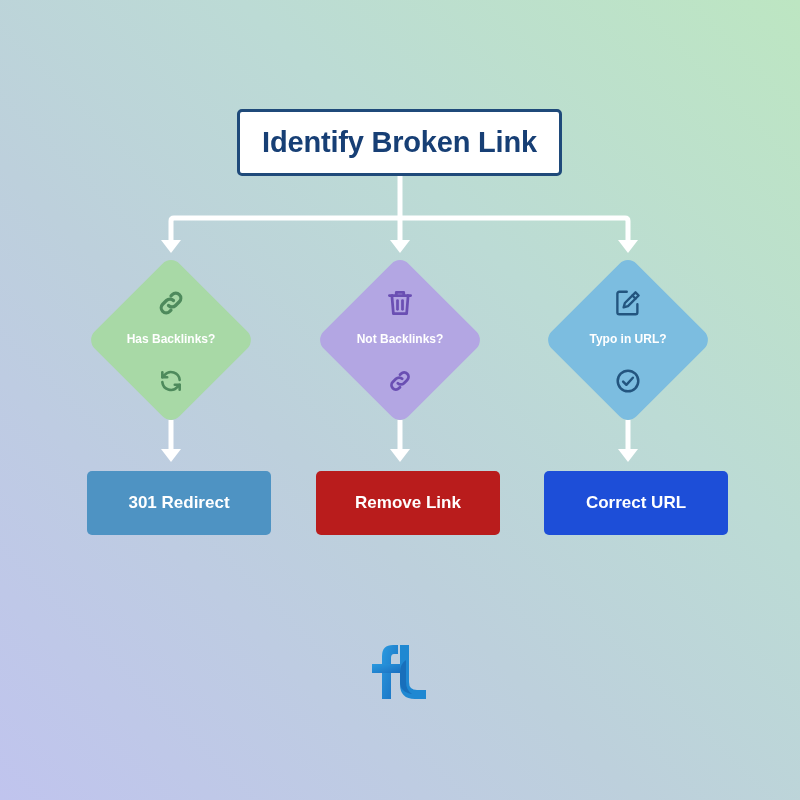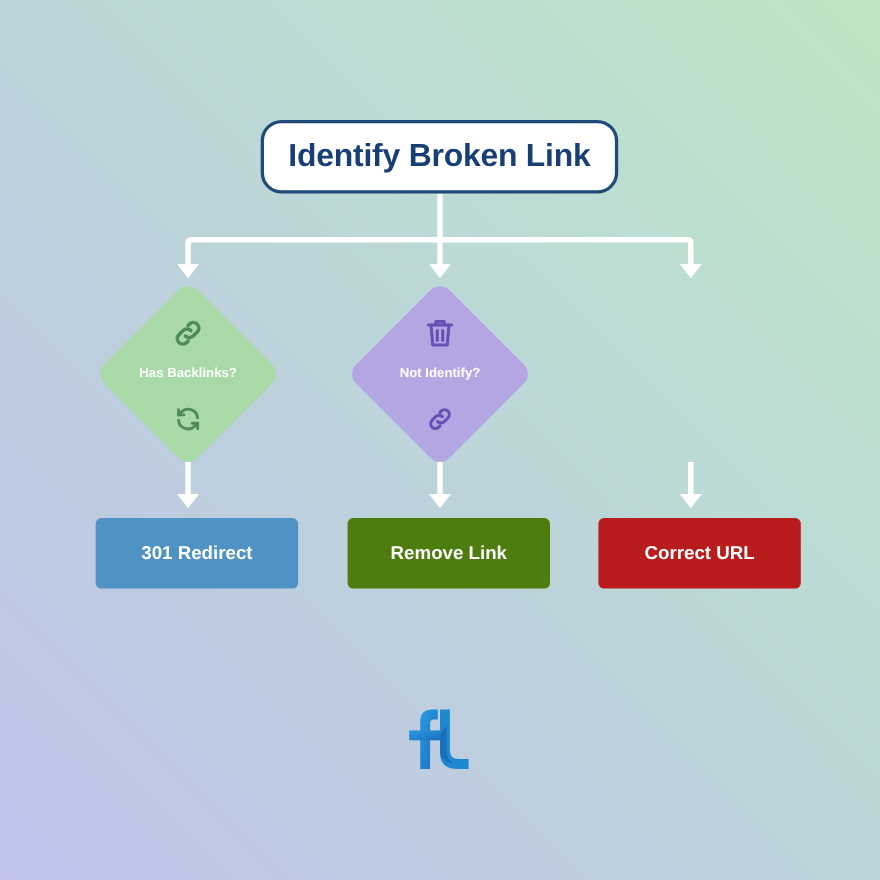--- a/index.html
+++ b/index.html
@@ -7,21 +7,21 @@
   body {
     font-family: "Liberation Sans", "DejaVu Sans", sans-serif;
     background: linear-gradient(225deg, #bde6c2 0%, #bcdbd5 35%, #bdd0dc 60%, #c0c4ee 100%);
     position: relative;
   }
   .canvas { position: absolute; left: 0; top: 0; width: 800px; height: 800px; }
   .connectors { position: absolute; left: 0; top: 0; width: 800px; height: 800px; pointer-events: none; }
 
   .title-box {
     position: absolute; left: 237px; top: 109px; width: 325px; height: 67px;
-    background: #ffffff; border: 3px solid #1f4a7a; border-radius: 19px;
+    background: #ffffff; border: 3px solid #1f4a7a; border-radius: 5px;
     display: flex; align-items: center; justify-content: center;
   }
   .title-text {
     font-size: 29px; font-weight: bold; color: #173f75; letter-spacing: -0.2px;
   }
 
   .diamond-wrap { position: absolute; width: 170px; height: 170px; }
   .diamond {
     position: absolute; left: 25px; top: 25px; width: 120px; height: 120px;
     transform: rotate(45deg); border-radius: 12px;
@@ -97,36 +97,51 @@
   <div class="diamond-wrap" style="left:315px; top:255px;">
     <div class="diamond" style="background:#b3a6e3;"></div>
     <div class="diamond-content">
       <svg class="d-icon d-icon-top" viewBox="0 0 24 24" fill="none" stroke="#6a4fb3" stroke-width="2.2" stroke-linecap="round" stroke-linejoin="round">
         <line x1="3.5" y1="6" x2="20.5" y2="6"></line>
         <path d="M9 6V3.5h6V6"></path>
         <path d="M5.5 6l1.2 14.5h10.6L18.5 6"></path>
         <line x1="10" y1="10" x2="10" y2="17"></line>
         <line x1="14" y1="10" x2="14" y2="17"></line>
       </svg>
-      <span class="d-label">Not Identify?</span>
+      <span class="d-label">Not Backlinks?</span>
       <svg class="d-icon d-icon-bot" viewBox="0 0 24 24" fill="none" stroke="#6a4fb3" stroke-width="2.6" stroke-linecap="round">
         <path d="M10 14a4 4 0 0 0 5.66 0l3-3a4 4 0 0 0-5.66-5.66l-1 1"></path>
         <path d="M14 10a4 4 0 0 0-5.66 0l-3 3a4 4 0 0 0 5.66 5.66l1-1"></path>
       </svg>
     </div>
   </div>
 
+  <div class="diamond-wrap" style="left:543px; top:255px;">
+    <div class="diamond" style="background:#7cbde0;"></div>
+    <div class="diamond-content">
+      <svg class="d-icon d-icon-top" viewBox="0 0 24 24" fill="none" stroke="#23557f" stroke-width="1.9" stroke-linecap="round" stroke-linejoin="round">
+        <path d="M11 3H5a1.5 1.5 0 0 0-1.5 1.5v15A1.5 1.5 0 0 0 5 21h13a1.5 1.5 0 0 0 1.5-1.5V13"></path>
+        <path d="M18 3.5l2.5 2.5-8.5 8.5-3.5 1 1-3.5z"></path>
+        <line x1="15.5" y1="6" x2="18" y2="8.5"></line>
+      </svg>
+      <span class="d-label">Typo in URL?</span>
+      <svg class="d-icon d-icon-bot" viewBox="0 0 24 24" fill="none" stroke="#23557f" stroke-width="2.3" stroke-linecap="round" stroke-linejoin="round">
+        <circle cx="12" cy="12" r="9.5"></circle>
+        <polyline points="7.5,12.5 10.5,15.5 16.5,9"></polyline>
+      </svg>
+    </div>
+  </div>
 
   <div class="action-box" style="left:87px; background:#4e93c3;">
     <span>301 Redirect</span>
   </div>
-  <div class="action-box" style="left:316px; background:#4d7c0f;">
+  <div class="action-box" style="left:316px; background:#b91c1c;">
     <span>Remove Link</span>
   </div>
-  <div class="action-box" style="left:544px; background:#b91c1c;">
+  <div class="action-box" style="left:544px; background:#1d4ed8;">
     <span>Correct URL</span>
   </div>
 
   <svg class="logo" viewBox="0 0 68 58">
     <defs>
       <linearGradient id="lg1" x1="0" y1="0" x2="1" y2="1">
         <stop offset="0" stop-color="#2a9ae0"></stop>
         <stop offset="1" stop-color="#1a6fc0"></stop>
       </linearGradient>
     </defs>

